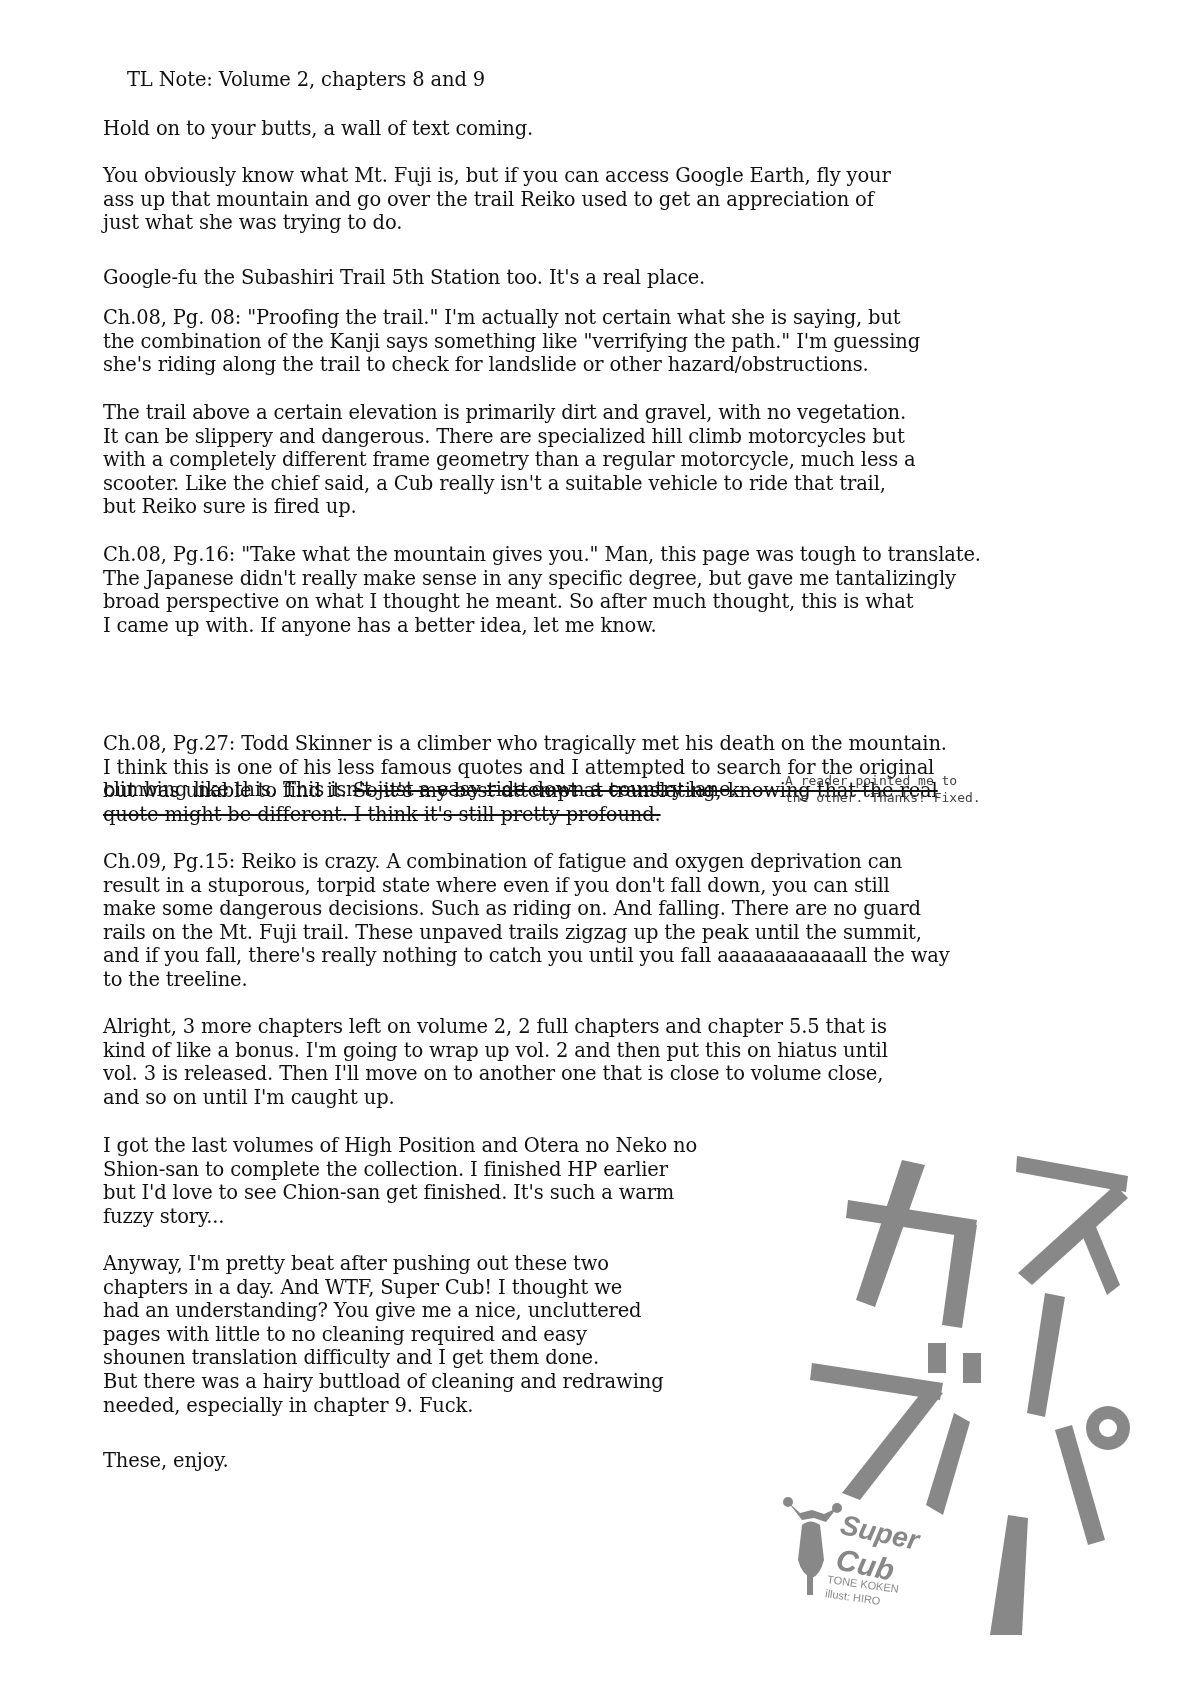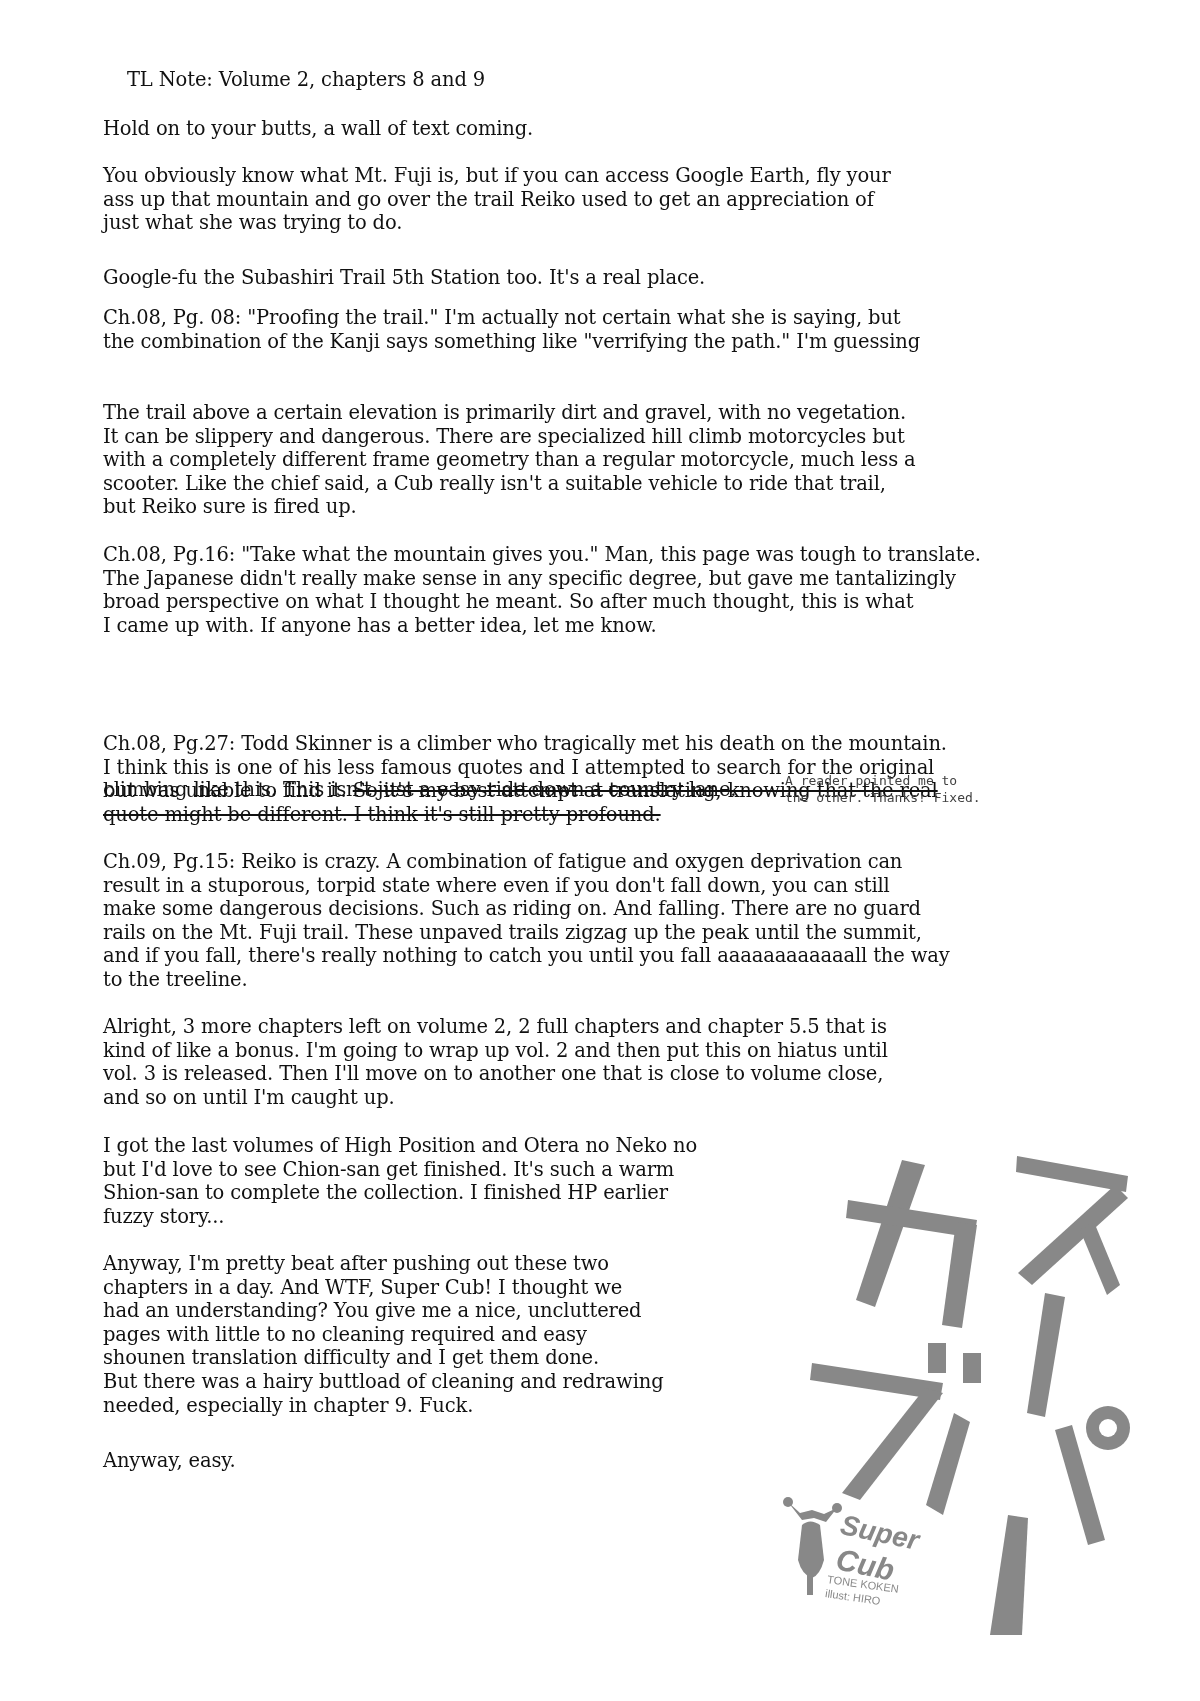--- a/index.html
+++ b/index.html
@@ -60,45 +60,45 @@
       <div style="position: absolute; left: 103px; top: 117px; width: 1000px;">
         <p class="para"><span class="line">Hold on to your butts, a wall of text coming.</span></p>
       </div>
       <div style="position: absolute; left: 103px; top: 164px; width: 1000px;">
         <p class="para"><span class="line">You obviously know what Mt. Fuji is, but if you can access Google Earth, fly your</span><span class="line">ass up that mountain and go over the trail Reiko used to get an appreciation of</span><span class="line">just what she was trying to do.</span></p>
       </div>
       <div style="position: absolute; left: 103px; top: 258px; width: 1000px; margin-top: 8px;">
         <p class="para"><span class="line">Google-fu the Subashiri Trail 5th Station too. It's a real place.</span></p>
       </div>
       <div style="position: absolute; left: 103px; top: 306px; width: 1000px;">
-        <p class="para"><span class="line">Ch.08, Pg. 08: "Proofing the trail." I'm actually not certain what she is saying, but</span><span class="line">the combination of the Kanji says something like "verrifying the path." I'm guessing</span></p>
+        <p class="para"><span class="line">Ch.08, Pg. 08: "Proofing the trail." I'm actually not certain what she is saying, but</span><span class="line">the combination of the Kanji says something like "verrifying the path." I'm guessing</span><span class="line">she's riding along the trail to check for landslide or other hazard/obstructions.</span></p>
       </div>
       <div style="position: absolute; left: 103px; top: 401px; width: 1000px;">
         <p class="para"><span class="line">The trail above a certain elevation is primarily dirt and gravel, with no vegetation.</span><span class="line">It can be slippery and dangerous. There are specialized hill climb motorcycles but</span><span class="line">with a completely different frame geometry than a regular motorcycle, much less a</span><span class="line">scooter. Like the chief said, a Cub really isn't a suitable vehicle to ride that trail,</span><span class="line">but Reiko sure is fired up.</span></p>
       </div>
       <div style="position: absolute; left: 103px; top: 543px; width: 1000px;">
         <p class="para"><span class="line">Ch.08, Pg.16: "Take what the mountain gives you." Man, this page was tough to translate.</span><span class="line">The Japanese didn't really make sense in any specific degree, but gave me tantalizingly</span><span class="line">broad perspective on what I thought he meant. So after much thought, this is what</span><span class="line">I came up with. If anyone has a better idea, let me know.</span></p>
       </div>
       <div style="position: absolute; left: 103px; top: 778px; width: 1000px;">
         <p class="para"><span class="line">climbing like this. This isn't just a easy ride down a country lane.</span></p>
       </div>
       <div style="position: absolute; left: 103px; top: 850px; width: 1000px;">
         <p class="para"><span class="line">Ch.09, Pg.15: Reiko is crazy. A combination of fatigue and oxygen deprivation can</span><span class="line">result in a stuporous, torpid state where even if you don't fall down, you can still</span><span class="line">make some dangerous decisions. Such as riding on. And falling. There are no guard</span><span class="line">rails on the Mt. Fuji trail. These unpaved trails zigzag up the peak until the summit,</span><span class="line">and if you fall, there's really nothing to catch you until you fall aaaaaaaaaaaall the way</span><span class="line">to the treeline.</span></p>
       </div>
       <div style="position: absolute; left: 103px; top: 1015px; width: 1000px;">
         <p class="para"><span class="line">Alright, 3 more chapters left on volume 2, 2 full chapters and chapter 5.5 that is</span><span class="line">kind of like a bonus. I'm going to wrap up vol. 2 and then put this on hiatus until</span><span class="line">vol. 3 is released. Then I'll move on to another one that is close to volume close,</span><span class="line">and so on until I'm caught up.</span></p>
       </div>
       <div style="position: absolute; left: 103px; top: 1134px; width: 1000px;">
-        <p class="para"><span class="line">I got the last volumes of High Position and Otera no Neko no</span><span class="line">but I'd love to see Chion-san get finished. It's such a warm</span><span class="line">Shion-san to complete the collection. I finished HP earlier</span><span class="line">fuzzy story...</span></p>
+        <p class="para"><span class="line">I got the last volumes of High Position and Otera no Neko no</span><span class="line">Shion-san to complete the collection. I finished HP earlier</span><span class="line">but I'd love to see Chion-san get finished. It's such a warm</span><span class="line">fuzzy story...</span></p>
       </div>
       <div style="position: absolute; left: 103px; top: 1252px; width: 1000px;">
         <p class="para"><span class="line">Anyway, I'm pretty beat after pushing out these two</span><span class="line">chapters in a day. And WTF, Super Cub! I thought we</span><span class="line">had an understanding? You give me a nice, uncluttered</span><span class="line">pages with little to no cleaning required and easy</span><span class="line">shounen translation difficulty and I get them done.</span><span class="line">But there was a hairy buttload of cleaning and redrawing</span><span class="line">needed, especially in chapter 9. Fuck.</span></p>
       </div>
       <div style="position: absolute; left: 103px; top: 1449px; width: 1000px;">
-        <p class="para"><span class="line">Anyway, easy.</span></p>
+        <p class="para"><span class="line">These, enjoy.</span></p>
       </div>
     </div>
 
   <div style="position:absolute; left:103px; top:685px; width:1000px;">
     <p class="para">
       <span class="line">Ch.08, Pg.27: Todd Skinner is a climber who tragically met his death on the mountain.</span><span class="line">I think this is one of his less famous quotes and I attempted to search for the original</span><span class="line"><span>but was unable to find it. </span><span class="strike">So it's my best attempt at translating, knowing that the real</span></span><span class="line strike">quote might be different. I think it's still pretty profound.</span>
     </p>
   </div>
   <div class="note-blue" style="left:785px; top:740px;">
     <span class="line">A reader pointed me to</span><span class="line">the other. Thanks! Fixed.</span>

